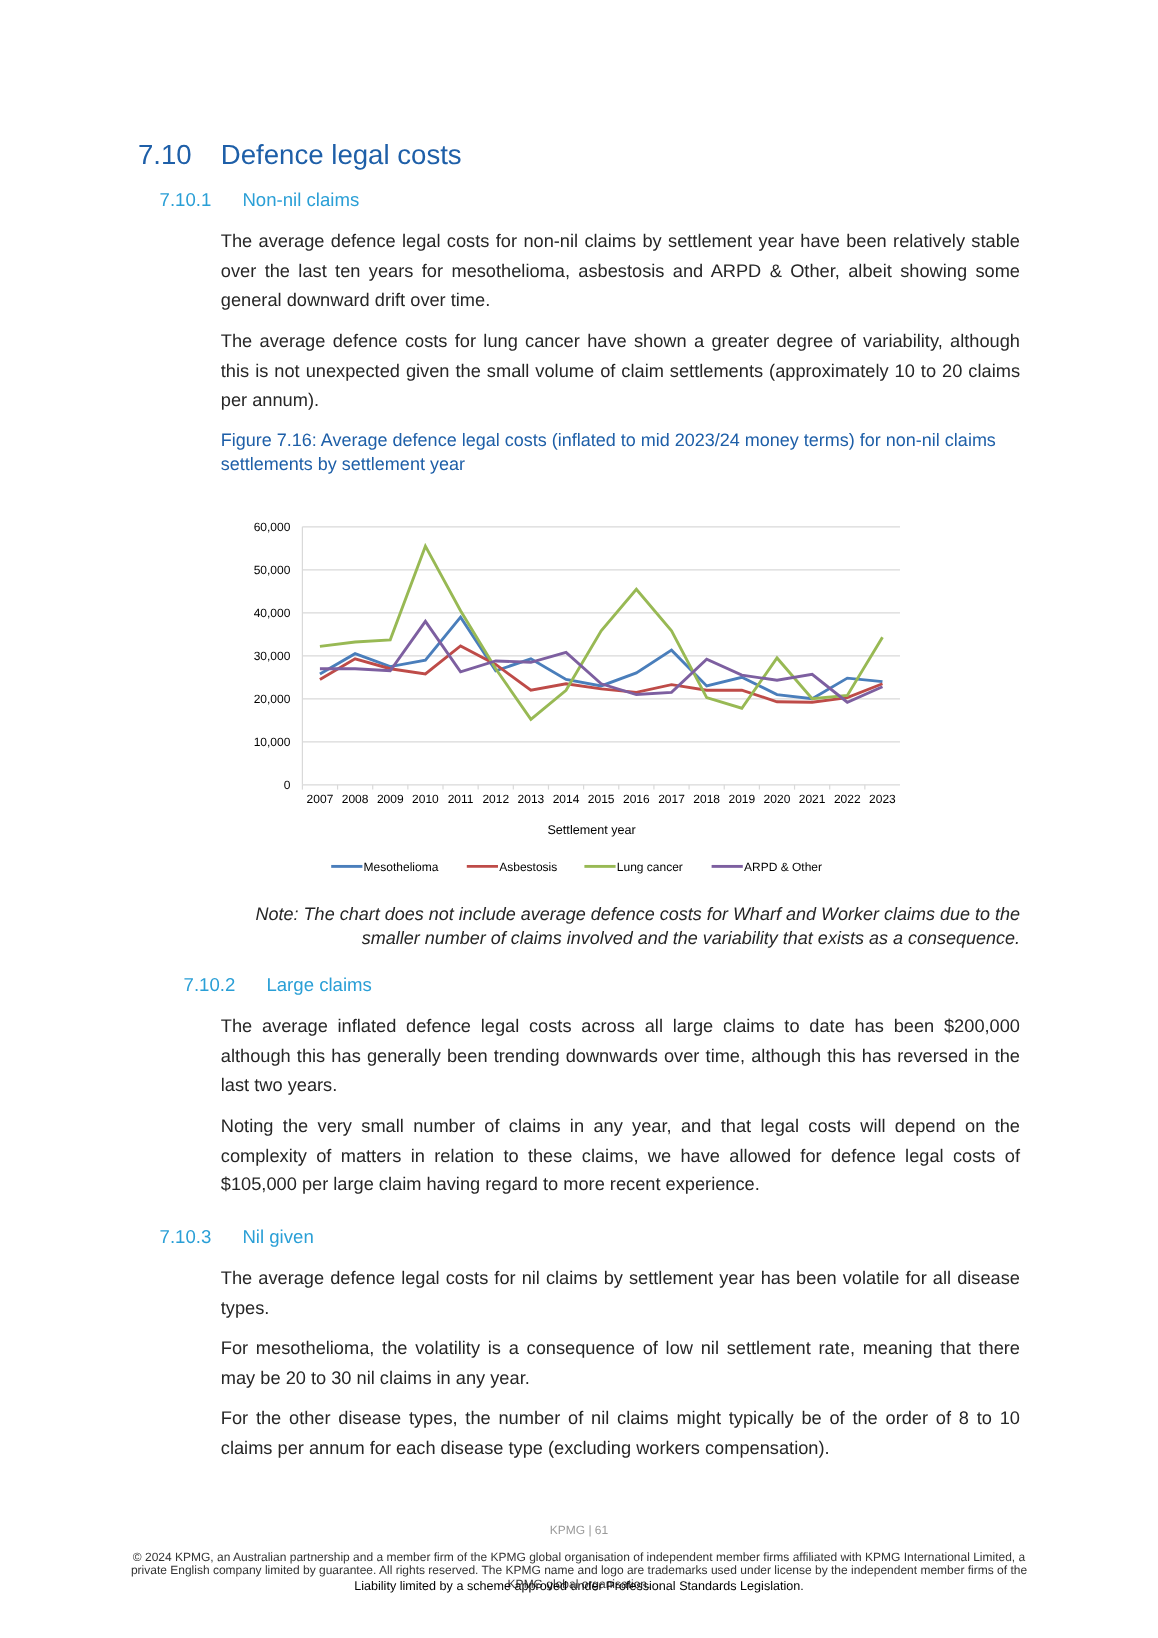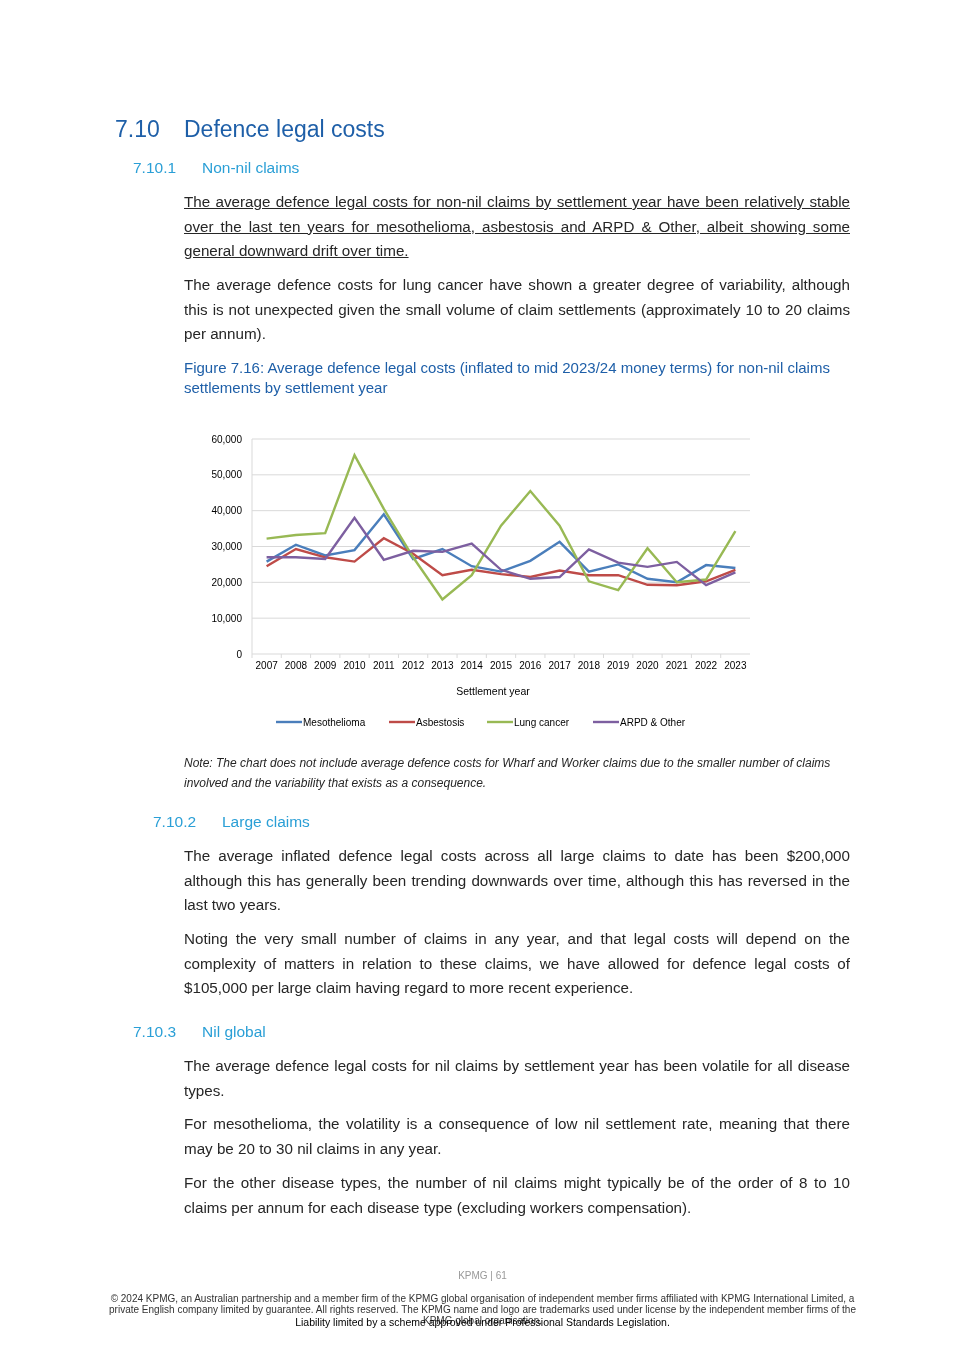--- a/index.html
+++ b/index.html
@@ -3,38 +3,38 @@
 <meta charset="utf-8">
 <style>
   html, body { margin: 0; padding: 0; background: #ffffff; }
   body { width: 965px; height: 1365px; position: relative; font-family: "Liberation Sans", sans-serif; color: #222; }
   .h1 { position: absolute; left: 115px; top: 116px; font-size: 23px; color: #1e5fa8; }
   .h1 .num { display: inline-block; width: 69px; }
   .h2 { position: absolute; left: 133px; font-size: 15.5px; color: #2a9fd6; }
   .h2 .num { display: inline-block; width: 69px; }
   .para { position: absolute; left: 184px; width: 666px; font-size: 15.2px; line-height: 24.5px; text-align: justify; color: #262626; margin: 0; }
   .fig-title { position: absolute; left: 184px; top: 358px; width: 666px; font-size: 15px; line-height: 20px; color: #1e5fa8; }
-  .note { position: absolute; left: 184px; top: 753px; width: 666px; font-size: 12px; line-height: 20px; font-style: italic; color: #262626; }
+  .note { position: absolute; left: 184px; top: 753px; width: 666px; font-size: 15px; line-height: 20px; font-style: italic; color: #262626; text-align: right; }
   #chart { position: absolute; left: 190px; top: 425px; }
   .footer-page { position: absolute; top: 1270px; left: 0; width: 965px; text-align: center; font-size: 10px; color: #999; }
   .footer-copy { position: absolute; top: 1293px; left: 100px; width: 765px; text-align: center; font-size: 10px; line-height: 11px; color: #333; }
   .footer-liab { position: absolute; top: 1316px; left: 0; width: 965px; text-align: center; font-size: 10.5px; color: #000; }
   svg text { font-family: "Liberation Sans", sans-serif; }
 </style>
 </head>
 <body>
 
 <div class="h1">
   <span class="num">7.10</span><span>Defence legal costs</span>
 </div>
 
 <div class="h2" style="top:159px;">
   <span class="num">7.10.1</span><span>Non-nil claims</span>
 </div>
-<p class="para" style="top:190px;text-decoration:underline;">The average defence legal costs for non-nil claims by settlement year have been relatively stable over the last ten years for mesothelioma, asbestosis and ARPD &amp; Other, albeit showing some general downward drift over time.</p>
+<p class="para" style="top:190px;">The average defence legal costs for non-nil claims by settlement year have been relatively stable over the last ten years for mesothelioma, asbestosis and ARPD &amp; Other, albeit showing some general downward drift over time.</p>
 <p class="para" style="top:273px;">The average defence costs for lung cancer have shown a greater degree of variability, although this is not unexpected given the small volume of claim settlements (approximately 10 to 20 claims per annum).</p>
 
 <div class="fig-title">Figure 7.16: Average defence legal costs (inflated to mid 2023/24 money terms) for non-nil claims settlements by settlement year</div>
 
 <svg id="chart" width="580" height="310">
   <g id="grid">
       <line x1="62" x2="560" y1="229" y2="229" stroke="#d9d9d9" stroke-width="1"></line>
       <line x1="62" x2="560" y1="193.16666666666669" y2="193.16666666666669" stroke="#d9d9d9" stroke-width="1"></line>
       <line x1="62" x2="560" y1="157.33333333333334" y2="157.33333333333334" stroke="#d9d9d9" stroke-width="1"></line>
       <line x1="62" x2="560" y1="121.5" y2="121.5" stroke="#d9d9d9" stroke-width="1"></line>
@@ -117,21 +117,21 @@
 
 <div class="note">Note: The chart does not include average defence costs for Wharf and Worker claims due to the smaller number of claims involved and the variability that exists as a consequence.</div>
 
 <div class="h2" style="top:813px;margin-left:20px;">
   <span class="num">7.10.2</span><span>Large claims</span>
 </div>
 <p class="para" style="top:844px;">The average inflated defence legal costs across all large claims to date has been $200,000 although this has generally been trending downwards over time, although this has reversed in the last two years.</p>
 <p class="para" style="top:927px;">Noting the very small number of claims in any year, and that legal costs will depend on the complexity of matters in relation to these claims, we have allowed for defence legal costs of $105,000 per large claim having regard to more recent experience.</p>
 
 <div class="h2" style="top:1023px;">
-  <span class="num">7.10.3</span><span>Nil global</span>
+  <span class="num">7.10.3</span><span>Nil given</span>
 </div>
 <p class="para" style="top:1054px;">The average defence legal costs for nil claims by settlement year has been volatile for all disease types.</p>
 <p class="para" style="top:1112px;">For mesothelioma, the volatility is a consequence of low nil settlement rate, meaning that there may be 20 to 30 nil claims in any year.</p>
 <p class="para" style="top:1171px;">For the other disease types, the number of nil claims might typically be of the order of 8 to 10 claims per annum for each disease type (excluding workers compensation).</p>
 
 <div class="footer-page">KPMG | 61</div>
 <div class="footer-copy">© 2024 KPMG, an Australian partnership and a member firm of the KPMG global organisation of independent member firms affiliated with KPMG International Limited, a private English company limited by guarantee. All rights reserved. The KPMG name and logo are trademarks used under license by the independent member firms of the KPMG global organisation.</div>
 <div class="footer-liab">Liability limited by a scheme approved under Professional Standards Legislation.</div>
 
 </body></html>

